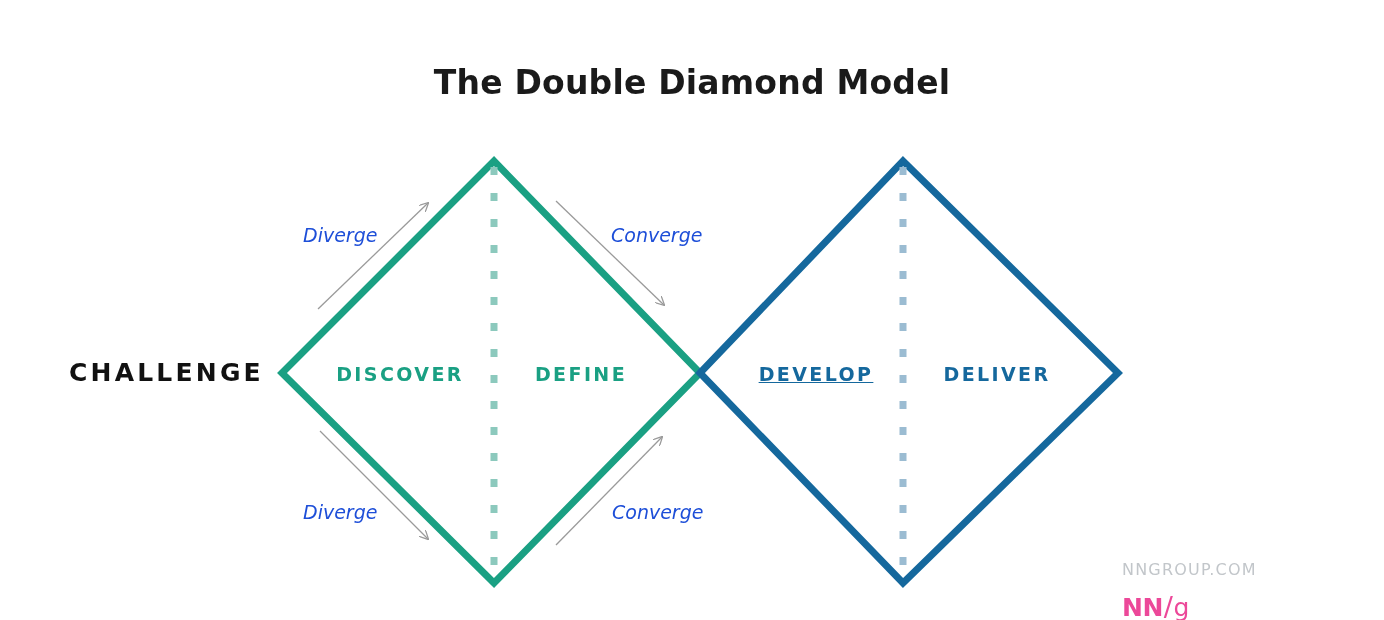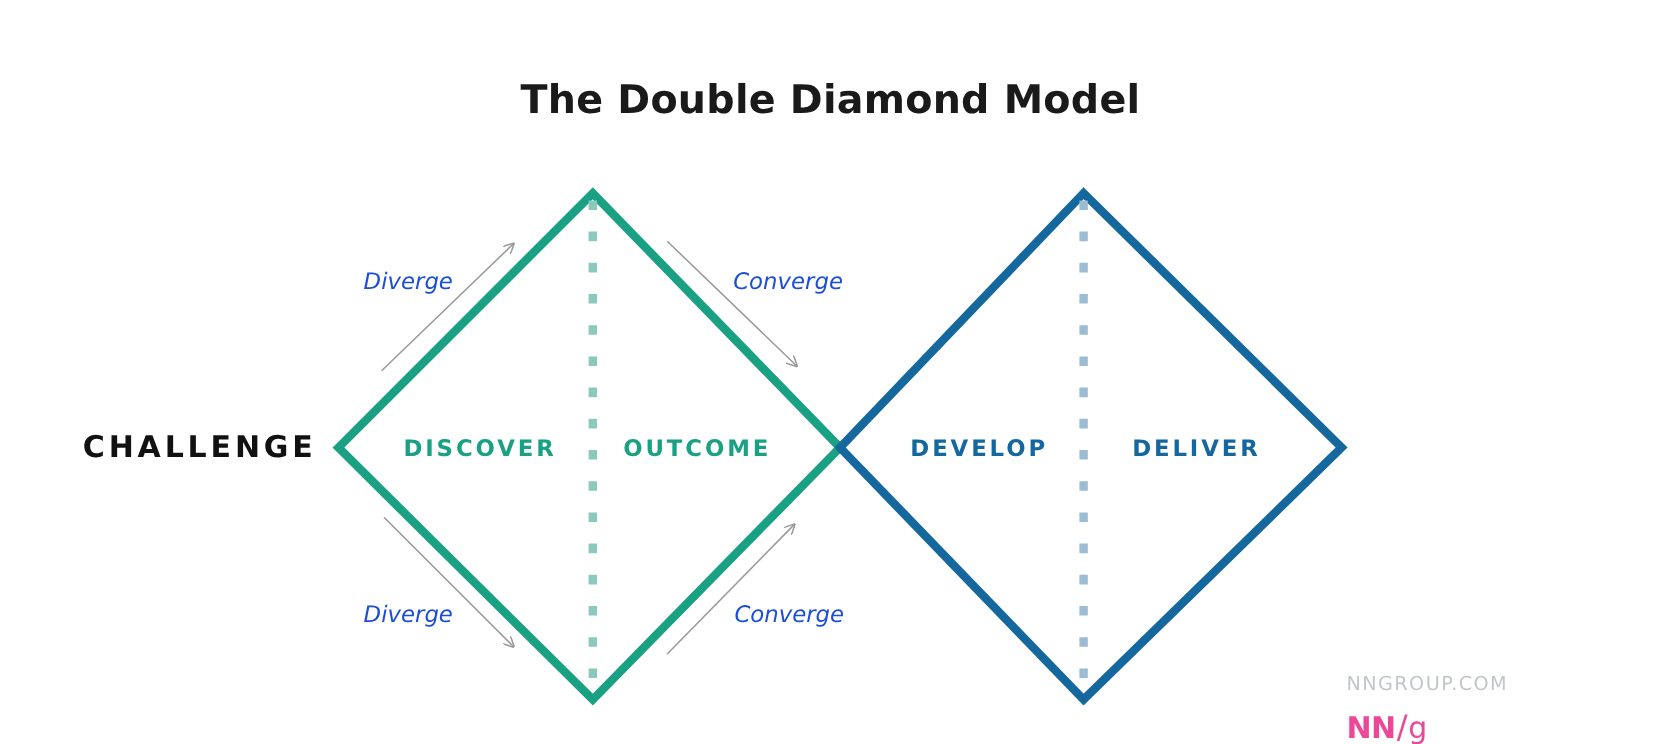--- a/index.html
+++ b/index.html
@@ -159,22 +159,22 @@
     <line x1="320" y1="414" x2="428" y2="522" stroke="#9a9a9a" stroke-width="1.3" marker-end="url(#arrowhead)"></line>
 
     <line x1="556" y1="528" x2="662" y2="420" stroke="#9a9a9a" stroke-width="1.3" marker-end="url(#arrowhead)"></line>
   </svg>
 
   <div class="title">The Double Diamond Model</div>
 
   <div class="endcap left">CHALLENGE</div>
 
   <div class="phase green" style="left:400px;">DISCOVER</div>
-  <div class="phase green" style="left:581px;">OUTCOME</div>
-  <div class="phase blue" style="left:816px;">DEVELOP</div>
+  <div class="phase green" style="left:581px;">DEFINE</div>
+  <div class="phase blue" style="left:816px;text-decoration:underline;">DEVELOP</div>
   <div class="phase blue" style="left:997px;">DELIVER</div>
 
   <div class="flowlabel fl-tl">Diverge</div>
   <div class="flowlabel fl-tr">Converge</div>
   <div class="flowlabel fl-bl">Diverge</div>
   <div class="flowlabel fl-br">Converge</div>
 
 
   <div class="footer-row">
     <span class="site">NNGROUP.COM</span>

